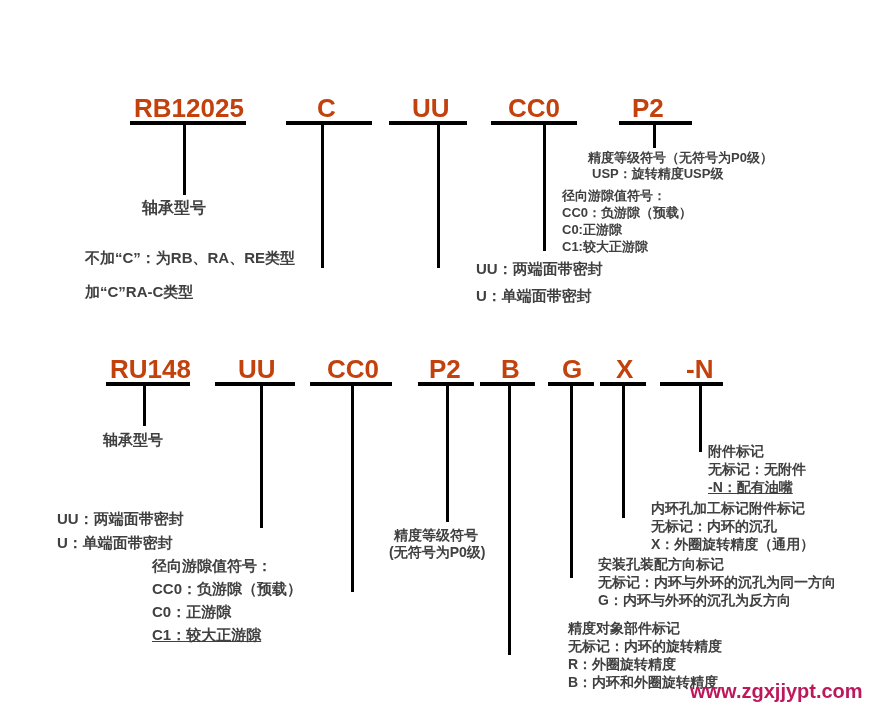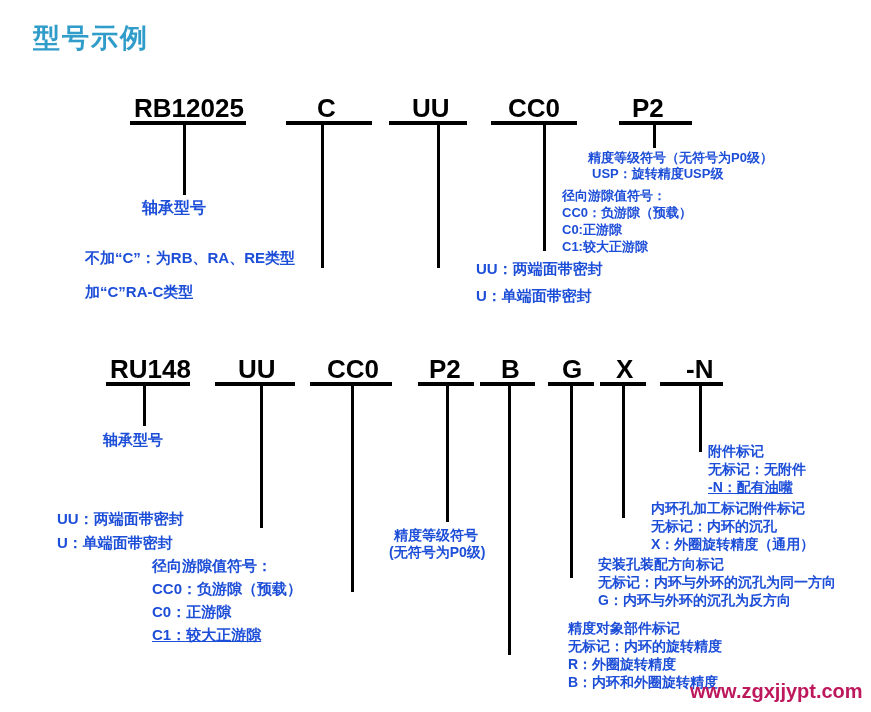--- a/index.html
+++ b/index.html
@@ -12,46 +12,45 @@
     margin:0 auto;
   }
   .title{
     position:absolute;
     font-size:27px;font-weight:bold;
     letter-spacing:2px;
     color:#2f9cc9;
   }
   .code{
     position:absolute;
-    font-size:26px;font-weight:bold;color:#000000;
+    font-size:26px;font-weight:bold;color:#c2410c;
     white-space:nowrap;
   }
   .note{
     position:absolute;
-    font-weight:bold;color:#1d4ed8;
+    font-weight:bold;color:#404040;
     white-space:nowrap;line-height:1.25;
   }
   .t13{font-size:13px;}
   .t14{font-size:14px;}
   .t15{font-size:15px;}
   .t16{font-size:16px;}
   .hline{position:absolute;height:4px;background:#000;}
   .vline{position:absolute;width:3px;background:#000;}
   .watermark{
     position:absolute;
     font-size:20px;color:#be185d;font-weight:bold;
     white-space:nowrap;
   }
 </style>
 </head>
 <body>
 
 <div class="page">
 
-  <div class="title" style="left:33px;top:20px;">型号示例</div>
 
   <div class="code" style="left:134px;top:93px;">RB12025</div>
   <div class="code" style="left:317px;top:93px;">C</div>
   <div class="code" style="left:412px;top:93px;">UU</div>
   <div class="code" style="left:508px;top:93px;">CC0</div>
   <div class="code" style="left:632px;top:93px;">P2</div>
 
   <div class="hline" style="left:130px;top:121px;width:116px;"></div>
   <div class="hline" style="left:286px;top:121px;width:86px;"></div>
   <div class="hline" style="left:389px;top:121px;width:78px;"></div>

